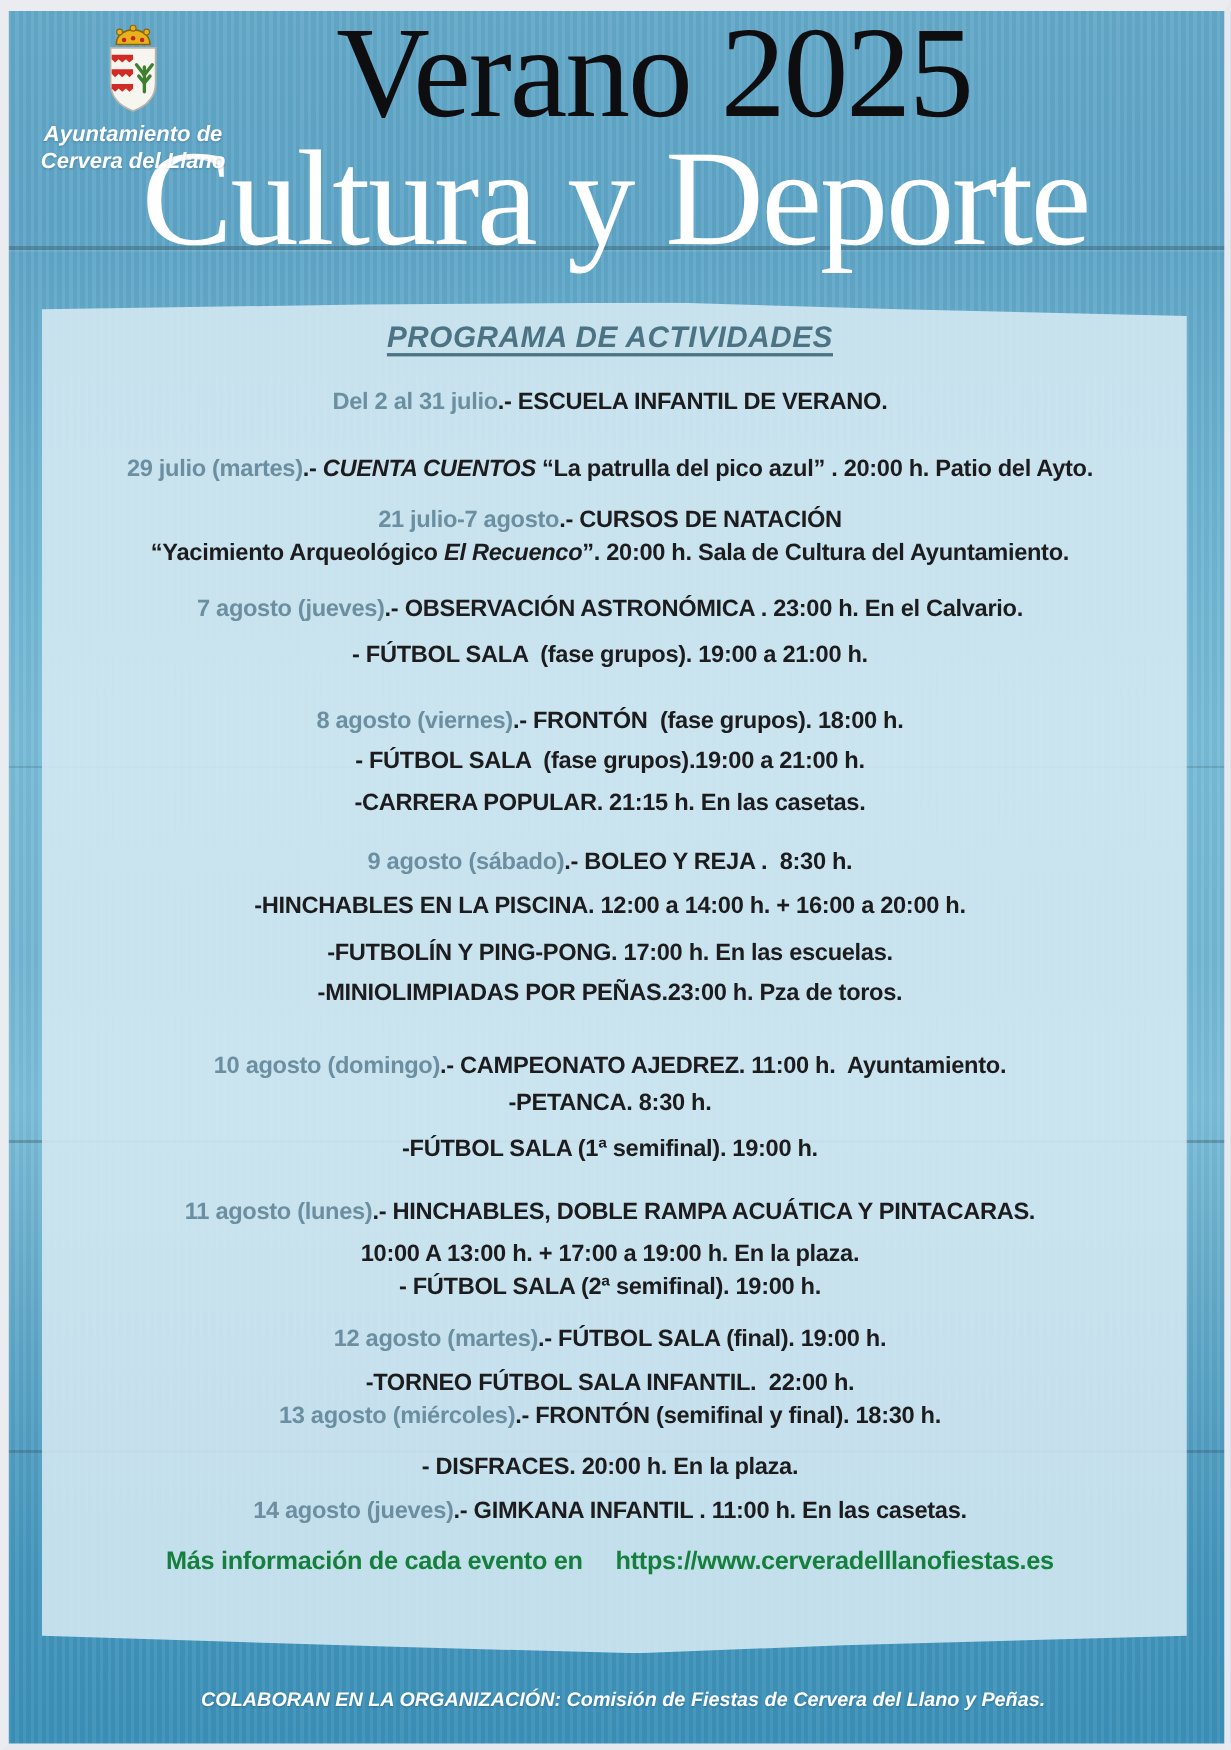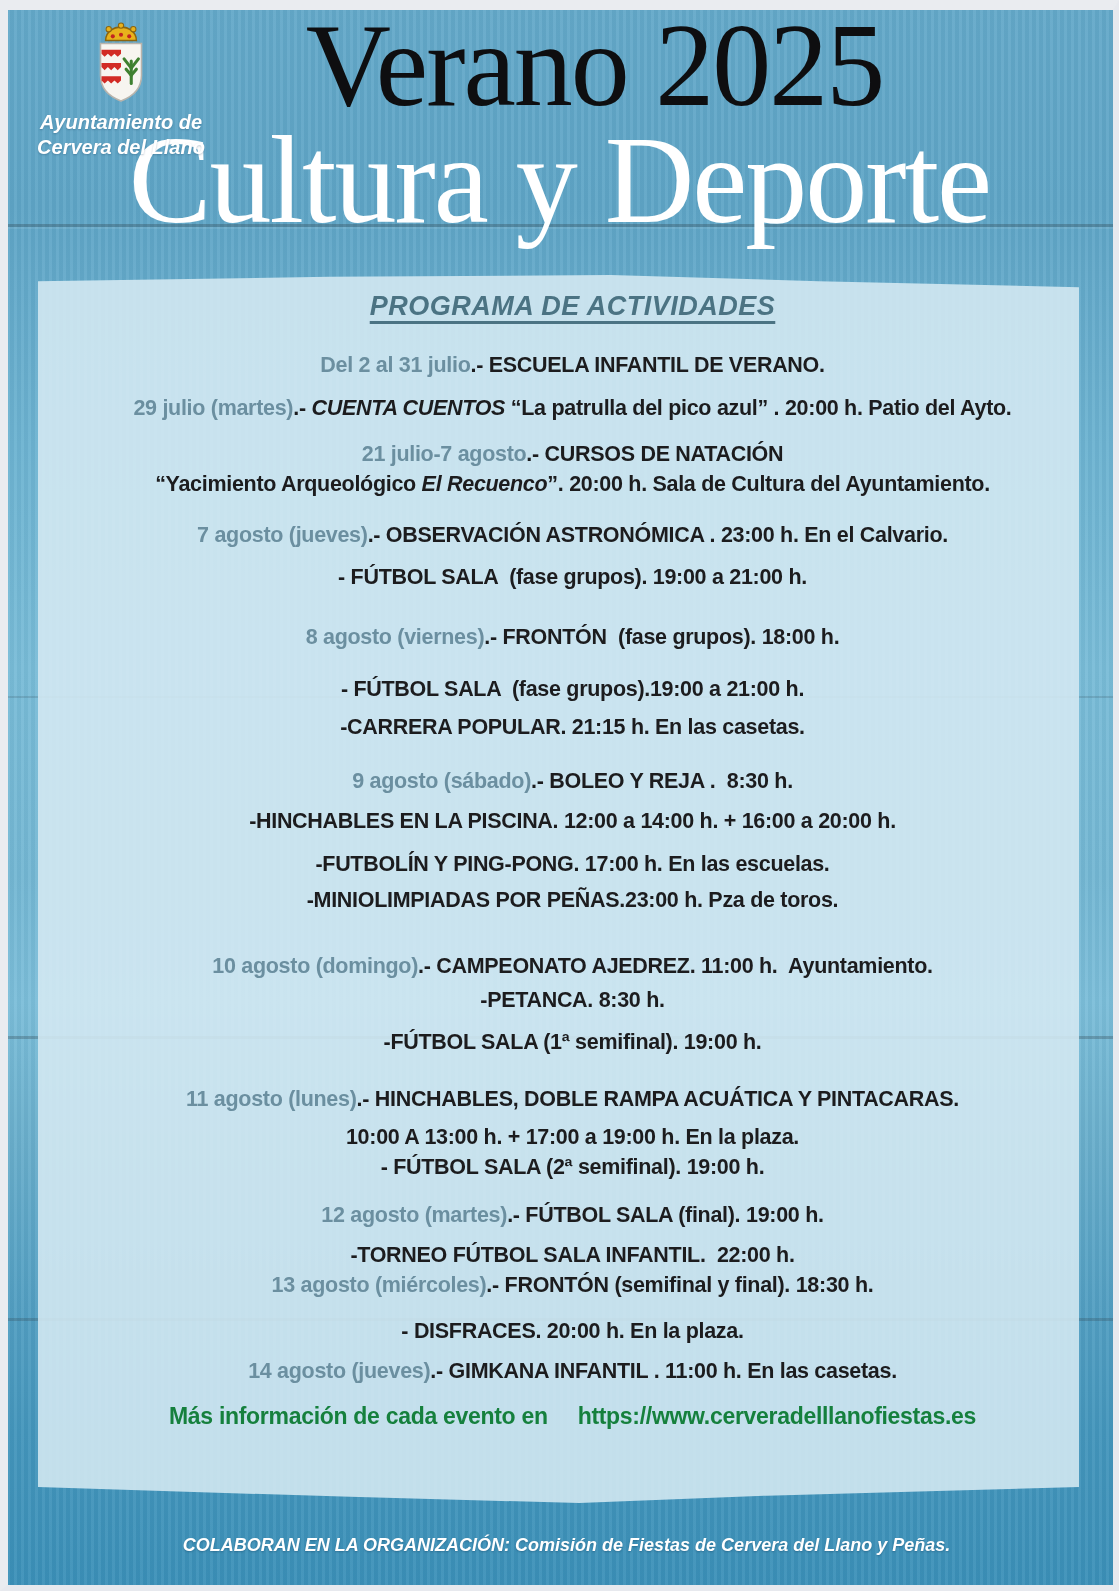--- a/index.html
+++ b/index.html
@@ -37,21 +37,21 @@
     position:absolute;top:116px;left:0;right:0;text-align:center;z-index:2;
     font-family:"Liberation Serif",serif;font-weight:400;font-size:124px;line-height:1.05;color:#ffffff;
     letter-spacing:-2px;
   }
   .panel-bg{
     position:absolute;left:38px;top:275px;width:1041px;height:1228px;z-index:1;
     background:rgba(213,233,243,0.88);
     clip-path:polygon(0 0.5%,28% 0.15%,55% 0,75% 0.5%,100% 1%,100% 98.7%,70% 99.4%,52% 100%,30% 99.5%,0 98.7%);
   }
   .panel{
-    position:absolute;left:72px;top:275px;width:1001px;z-index:2;padding-top:14px;
+    position:absolute;left:54px;top:275px;width:1001px;z-index:2;padding-top:14px;
   }
   .prog-title{
     text-align:center;margin:0;
     font-weight:bold;font-style:italic;font-size:27px;line-height:34px;color:#4b7383;
     text-decoration:underline;text-decoration-thickness:3px;text-underline-offset:6px;
     letter-spacing:.5px;
   }
   .line{
     text-align:center;white-space:pre-wrap;
     font-weight:bold;font-size:21.5px;line-height:30px;color:#1c1c1e;letter-spacing:-0.3px;
@@ -102,34 +102,34 @@
 <div class="title-black">Verano 2025</div>
 <div class="title-white">Cultura y Deporte</div>
 
 <div class="panel-bg"></div>
 
 <div class="panel">
   <div class="prog-title">PROGRAMA DE ACTIVIDADES</div>
 
   <div class="line" style="margin-top:27px"><span class="d">Del 2 al 31 julio</span><span>.- </span><span>ESCUELA INFANTIL DE VERANO.</span></div>
 
-  <div class="line" style="margin-top:13px"><span class="d">29 julio (martes)</span><span>.- </span><span class="bi">CUENTA CUENTOS</span><span> “La patrulla del pico azul” . 20:00 h. Patio del Ayto.</span></div>
+  <div class="line" style="margin-top:31px"><span class="d">29 julio (martes)</span><span>.- </span><span class="bi">CUENTA CUENTOS</span><span> “La patrulla del pico azul” . 20:00 h. Patio del Ayto.</span></div>
 
   <div class="line" style="margin-top:16px"><span class="d">21 julio-7 agosto</span><span>.- </span><span>CURSOS DE NATACIÓN</span></div>
 
 
   <div class="line" style="margin-top:0px"><span>“Yacimiento Arqueológico </span><span class="bi">El Recuenco</span><span>”. 20:00 h. Sala de Cultura del Ayuntamiento.</span></div>
 
   <div class="line" style="margin-top:21px"><span class="d">7 agosto (jueves)</span><span>.- </span><span>OBSERVACIÓN ASTRONÓMICA . 23:00 h. En el Calvario.</span></div>
 
   <div class="line" style="margin-top:12px"><span>- FÚTBOL SALA  (fase grupos). 19:00 a 21:00 h.</span></div>
 
   <div class="line" style="margin-top:30px"><span class="d">8 agosto (viernes)</span><span>.- </span><span>FRONTÓN  (fase grupos). 18:00 h.</span></div>
 
-  <div class="line" style="margin-top:22px"><span>- FÚTBOL SALA  (fase grupos).19:00 a 21:00 h.</span></div>
+  <div class="line" style="margin-top:6px"><span>- FÚTBOL SALA  (fase grupos).19:00 a 21:00 h.</span></div>
 
   <div class="line" style="margin-top:8px"><span>-CARRERA POPULAR. 21:15 h. En las casetas.</span></div>
 
   <div class="line" style="margin-top:24px"><span class="d">9 agosto (sábado)</span><span>.- </span><span>BOLEO Y REJA .  8:30 h.</span></div>
 
   <div class="line" style="margin-top:10px"><span>-HINCHABLES EN LA PISCINA. 12:00 a 14:00 h. + 16:00 a 20:00 h.</span></div>
 
   <div class="line" style="margin-top:13px"><span>-FUTBOLÍN Y PING-PONG. 17:00 h. En las escuelas.</span></div>
 
   <div class="line" style="margin-top:6px"><span>-MINIOLIMPIADAS POR PEÑAS.23:00 h. Pza de toros.</span></div>

